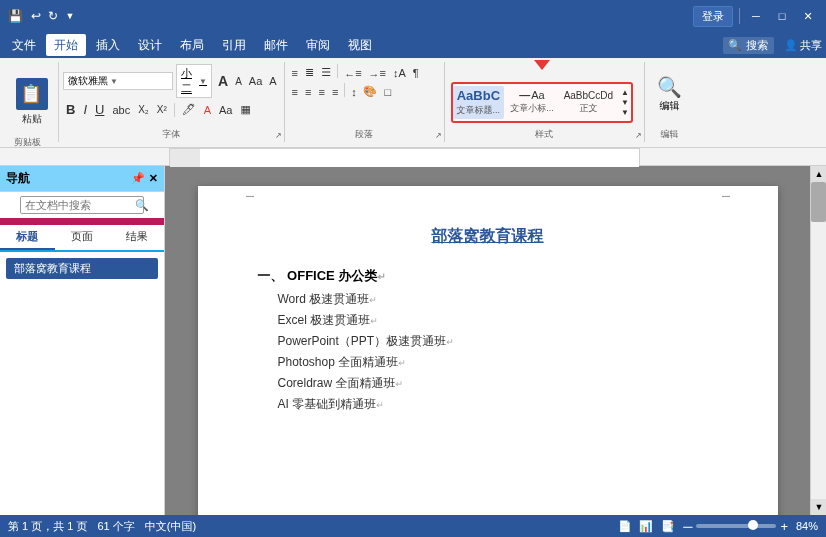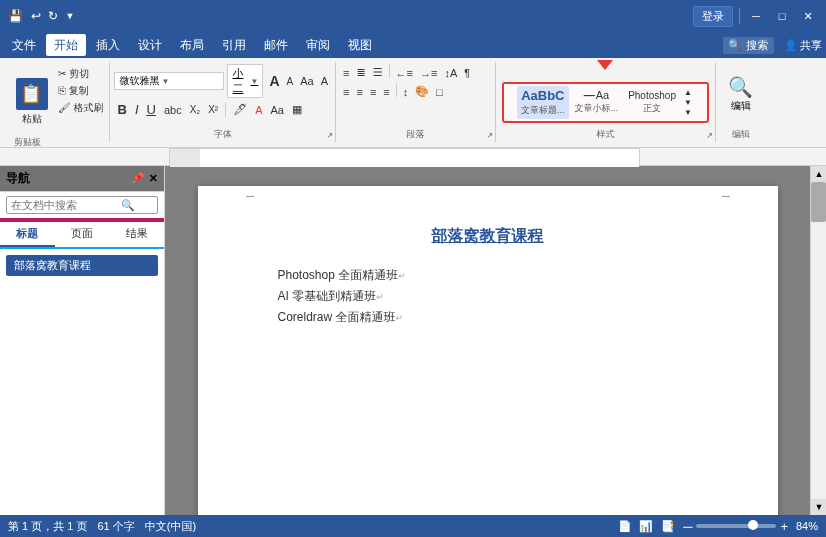--- a/index.html
+++ b/index.html
@@ -95,21 +95,21 @@
     .paste-sub-btn { font-size: 10px; color: #333; cursor: pointer; padding: 1px 2px; border-radius: 1px; }
 
     
     .font-combo { display: flex; align-items: center; background: white; border: 1px solid #ccc; padding: 1px 4px; font-size: 11px; width: 110px; cursor: pointer; }
     .size-combo { display: flex; align-items: center; background: white; border: 1px solid #ccc; padding: 1px 4px; font-size: 11px; width: 36px; cursor: pointer; text-decoration: underline; }
 
     
     .styles-highlight {
       border: 2px solid #e53935;
       border-radius: 3px;
-      padding: 2px 13px;
+      padding: 2px 0;
       background: #fff8f8;
       position: relative;
       margin-top: 16px;
     }
     .style-item {
       display: flex;
       flex-direction: column;
       align-items: center;
       padding: 2px 4px;
       cursor: pointer;
@@ -148,33 +148,33 @@
     
     .nav-panel {
       width: 165px;
       background: white;
       border-right: 1px solid #d0d0d0;
       display: flex;
       flex-direction: column;
       flex-shrink: 0;
     }
     .nav-header {
-      background: #737373;
+      background: #7dd3fc;
       padding: 4px 6px;
       display: flex;
       align-items: center;
       justify-content: space-between;
       border-bottom: 1px solid #d0d0d0;
       font-size: 12px;
       font-weight: bold;
     }
     .nav-header-icons { display: flex; gap: 4px; }
     .nav-search {
-      padding: 4px 6px;
-      border-bottom: 4px solid #be185d;
+      padding: 4px 20px;
+      border-bottom: 7px solid #be185d;
     }
     .nav-search input {
       width: 100%;
       border: 1px solid #999;
       padding: 2px 4px;
       font-size: 11px;
       outline: none;
       border-radius: 2px;
     }
     .nav-tabs {
@@ -327,25 +327,20 @@
   </div>
 </div>
 
 <div class="ribbon">
 
   <div class="clipboard-group">
     <div class="paste-big">
       <div class="paste-icon">📋</div>
       <span>粘贴</span>
     </div>
-    <div class="paste-sub">
-      <div class="paste-sub-btn">✂ <span>剪切</span></div>
-      <div class="paste-sub-btn">⎘ <span>复制</span></div>
-      <div class="paste-sub-btn">🖌 <span>格式刷</span></div>
-    </div>
     <div style="font-size:9px; color:#666; position:absolute; margin-top:72px; margin-left:4px; cursor:pointer;">剪贴板</div>
   </div>
 
   <div class="ribbon-section" style="min-width: 200px; position:relative;">
     <div class="ribbon-section-top" style="flex-direction:column; gap:2px; align-items:flex-start;">
       <div style="display:flex; gap:3px; align-items:center;">
         <div class="font-combo">
           <span style="font-size:10px;">微软雅黑</span>
           <span class="dropdown-arrow">▼</span>
         </div>
@@ -417,21 +412,21 @@
           <span class="style-name">文章标题...</span>
         </div>
         <div class="style-item">
           <div style="display:flex; align-items:center; gap:1px;">
             <span style="font-size:11px; font-weight:bold;">—</span>
             <span style="font-size:11px;">Aa</span>
           </div>
           <span class="style-name">文章小标...</span>
         </div>
         <div class="style-item">
-          <span style="font-size:10px;">Photoshop</span>
+          <span style="font-size:10px;">AaBbCcDd</span>
           <span class="style-name">正文</span>
         </div>
         <div style="display:flex; flex-direction:column; justify-content:center; gap:1px;">
           <button class="r-btn" style="font-size:8px; padding:0 2px;">▲</button>
           <button class="r-btn" style="font-size:8px; padding:0 2px;">▼</button>
           <button class="r-btn" style="font-size:8px; padding:0 2px;">▼</button>
         </div>
       </div>
     </div>
     <div class="ribbon-section-bottom">样式</div>
@@ -488,30 +483,44 @@
   </div>
 
   <div class="doc-area">
     <div class="doc-page">
 
       <div style="position:absolute; top:10px; left:48px; width:8px; height:1px; background:#999;"></div>
       <div style="position:absolute; top:10px; right:48px; width:8px; height:1px; background:#999;"></div>
 
       <div class="doc-title">部落窝教育课程</div>
 
+      <div>
+        <div class="doc-section-title">
+          <span>一、 OFFICE 办公类</span><span style="font-size:10px; color:#aaa;">↵</span>
+        </div>
+        <div class="doc-item">
+          <span>Word 极速贯通班</span><span style="font-size:9px; color:#aaa;">↵</span>
+        </div>
+        <div class="doc-item">
+          <span>Excel 极速贯通班</span><span style="font-size:9px; color:#aaa;">↵</span>
+        </div>
+        <div class="doc-item">
+          <span>PowerPoint（PPT）极速贯通班</span><span style="font-size:9px; color:#aaa;">↵</span>
+        </div>
+      </div>
 
       <div>
         <div class="doc-item">
           <span>Photoshop 全面精通班</span><span style="font-size:9px; color:#aaa;">↵</span>
         </div>
         <div class="doc-item">
+          <span>Coreldraw 全面精通班</span><span style="font-size:9px; color:#aaa;">↵</span>
+        </div>
+        <div class="doc-item">
           <span>AI 零基础到精通班</span><span style="font-size:9px; color:#aaa;">↵</span>
-        </div>
-        <div class="doc-item">
-          <span>Coreldraw 全面精通班</span><span style="font-size:9px; color:#aaa;">↵</span>
         </div>
       </div>
     </div>
   </div>
 
   <div class="scrollbar-v">
     <div class="scroll-btn">▲</div>
     <div class="scroll-track">
       <div class="scroll-thumb"></div>
     </div>

